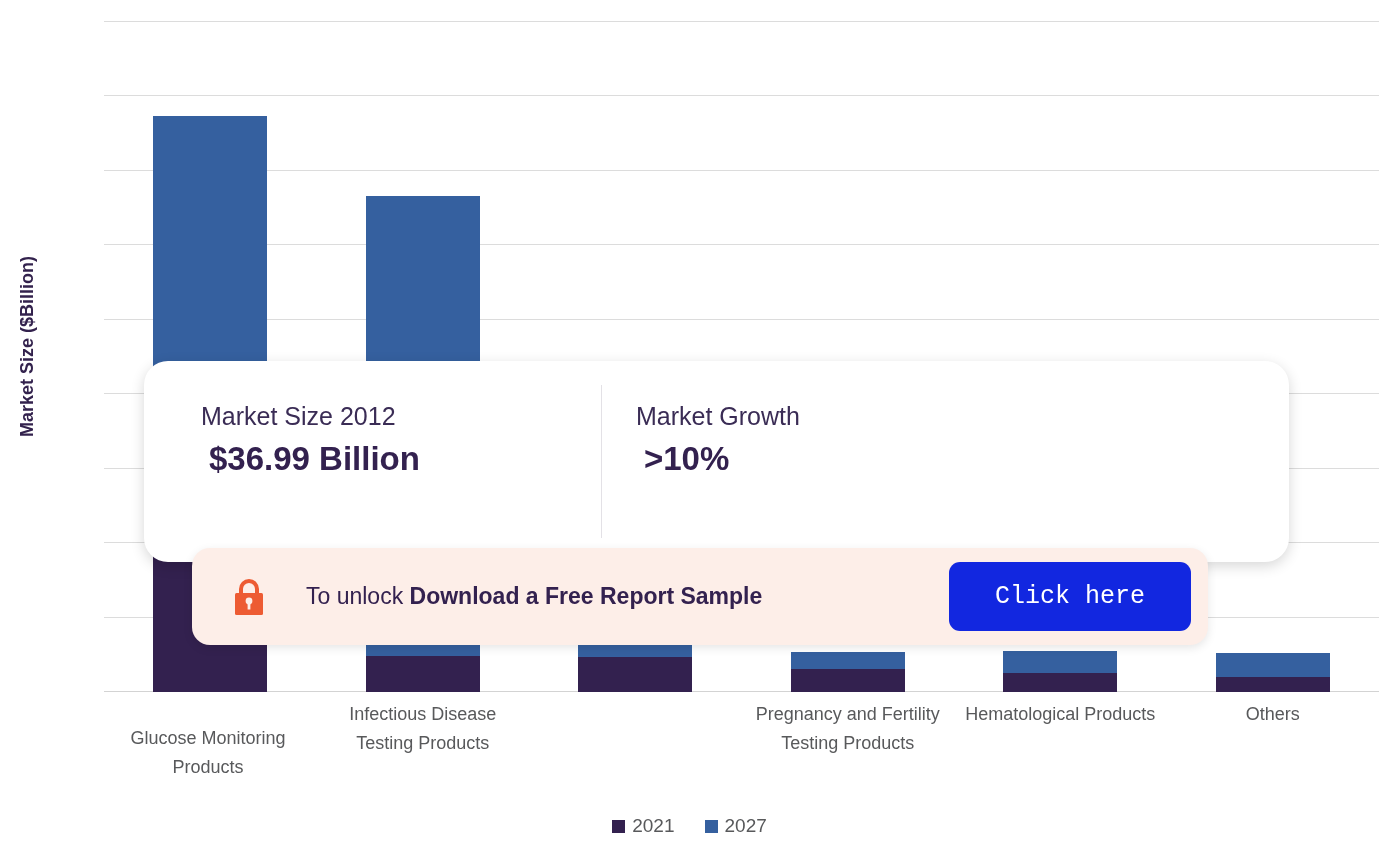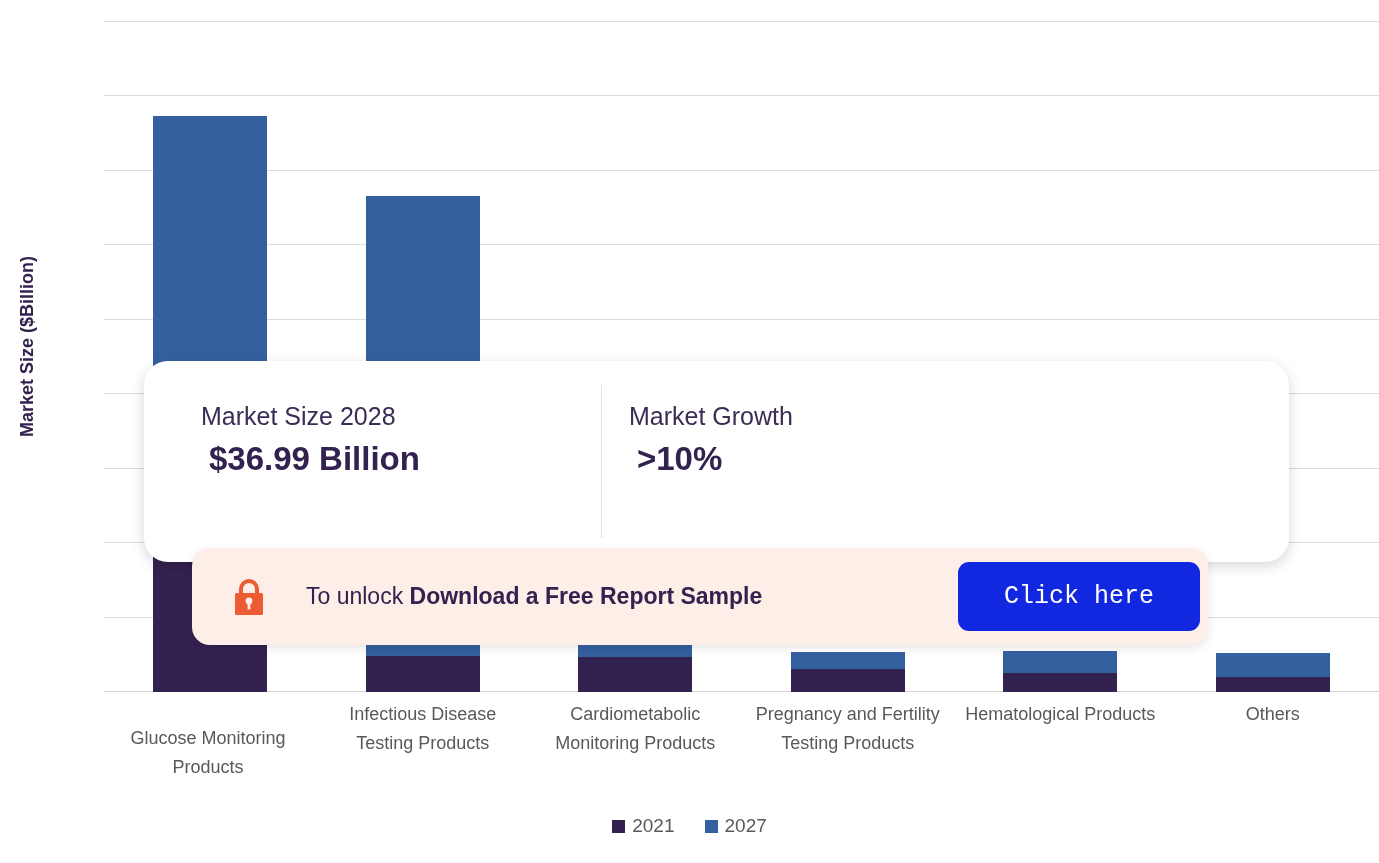--- a/index.html
+++ b/index.html
@@ -70,40 +70,40 @@
     box-shadow:0 4px 14px rgba(0,0,0,0.16);
     display:flex;align-items:stretch;
     box-sizing:border-box;
   }
   .info-cell{
     box-sizing:border-box;
     padding:40px 0 0 57px;
     position:relative;
   }
   .info-cell.c1{width:457px;}
-  .info-cell.c2{width:253px;padding-left:28px;}
+  .info-cell.c2{width:253px;padding-left:35px;}
   .info-cell.divider::before{
     content:"";position:absolute;left:0;top:24px;bottom:24px;width:1px;
     background:#e3e1e6;
   }
   .info-label{
     font-size:25px;color:#3a2c55;line-height:1.2;margin:0 0 4px 0;
     font-weight:normal;
   }
   .info-value{
     font-size:33px;color:#33214f;font-weight:bold;line-height:1.2;margin:8px;
   }
 
   
   .unlock-banner{
     position:absolute;left:192px;top:548px;width:1016px;height:97px;
     background:#fdeee8;border-radius:18px;
     box-shadow:0 3px 10px rgba(0,0,0,0.10);
     display:flex;align-items:center;
-    box-sizing:border-box;padding:0 8px 0 40px;
+    box-sizing:border-box;padding:0 17px 0 40px;
   }
   .lock-icon{width:34px;height:38px;flex:0 0 auto;margin-right:40px;}
   .unlock-text{
     font-size:23px;color:#33214f;flex:1 1 auto;
     white-space:nowrap;
   }
   .unlock-text .strong{font-weight:bold;}
   .click-btn{
     width:242px;height:69px;border:none;border-radius:11px;
     background:#1227e0;color:#ffffff;font-size:25px;
@@ -159,40 +159,39 @@
         <div class="bar-group" style="left: 1111.75px; width: 114px; height: 691px;">
           <div class="bar bar-2027" style="height: 38.86px; background: rgb(53, 96, 159);"></div>
           <div class="bar bar-2021" style="height: 14.74px; background: rgb(51, 33, 79);"></div>
         </div>
       </div>
   </div>
 
   <div class="xlabels" id="xlabels">
       <div class="xlabel" style="left: 4px; width: 200px; margin-top: 24px;">Glucose Monitoring Products</div>
       <div class="xlabel" style="left: 218.75px; width: 200px;">Infectious Disease Testing Products</div>
-      <div class="xlabel" style="left: 431.25px; width: 200px;">Cardiometabolic Monitoring Products</div>
       <div class="xlabel" style="left: 643.75px; width: 200px;">Pregnancy and Fertility Testing Products</div>
       <div class="xlabel" style="left: 856.25px; width: 200px;">Hematological Products</div>
       <div class="xlabel" style="left: 1068.75px; width: 200px;">Others</div>
     </div>
 
   <div class="legend" id="legend">
       <div class="legend-item">
         <span class="legend-swatch" style="background: rgb(51, 33, 79);"></span>
         <span class="legend-label">2021</span>
       </div>
       <div class="legend-item">
         <span class="legend-swatch" style="background: rgb(53, 96, 159);"></span>
         <span class="legend-label">2027</span>
       </div>
     </div>
 
   <div class="info-card">
     <div class="info-cell c1">
-      <div class="info-label">Market Size 2028</div>
+      <div class="info-label">Market Size 2012</div>
       <div class="info-value">$36.99 Billion</div>
     </div>
     <div class="info-cell c2 divider">
       <div class="info-label">Market Growth</div>
       <div class="info-value">&gt;10%</div>
     </div>
     <div class="info-cell" style="flex:1 1 auto;"></div>
   </div>
 
   <div class="unlock-banner">

